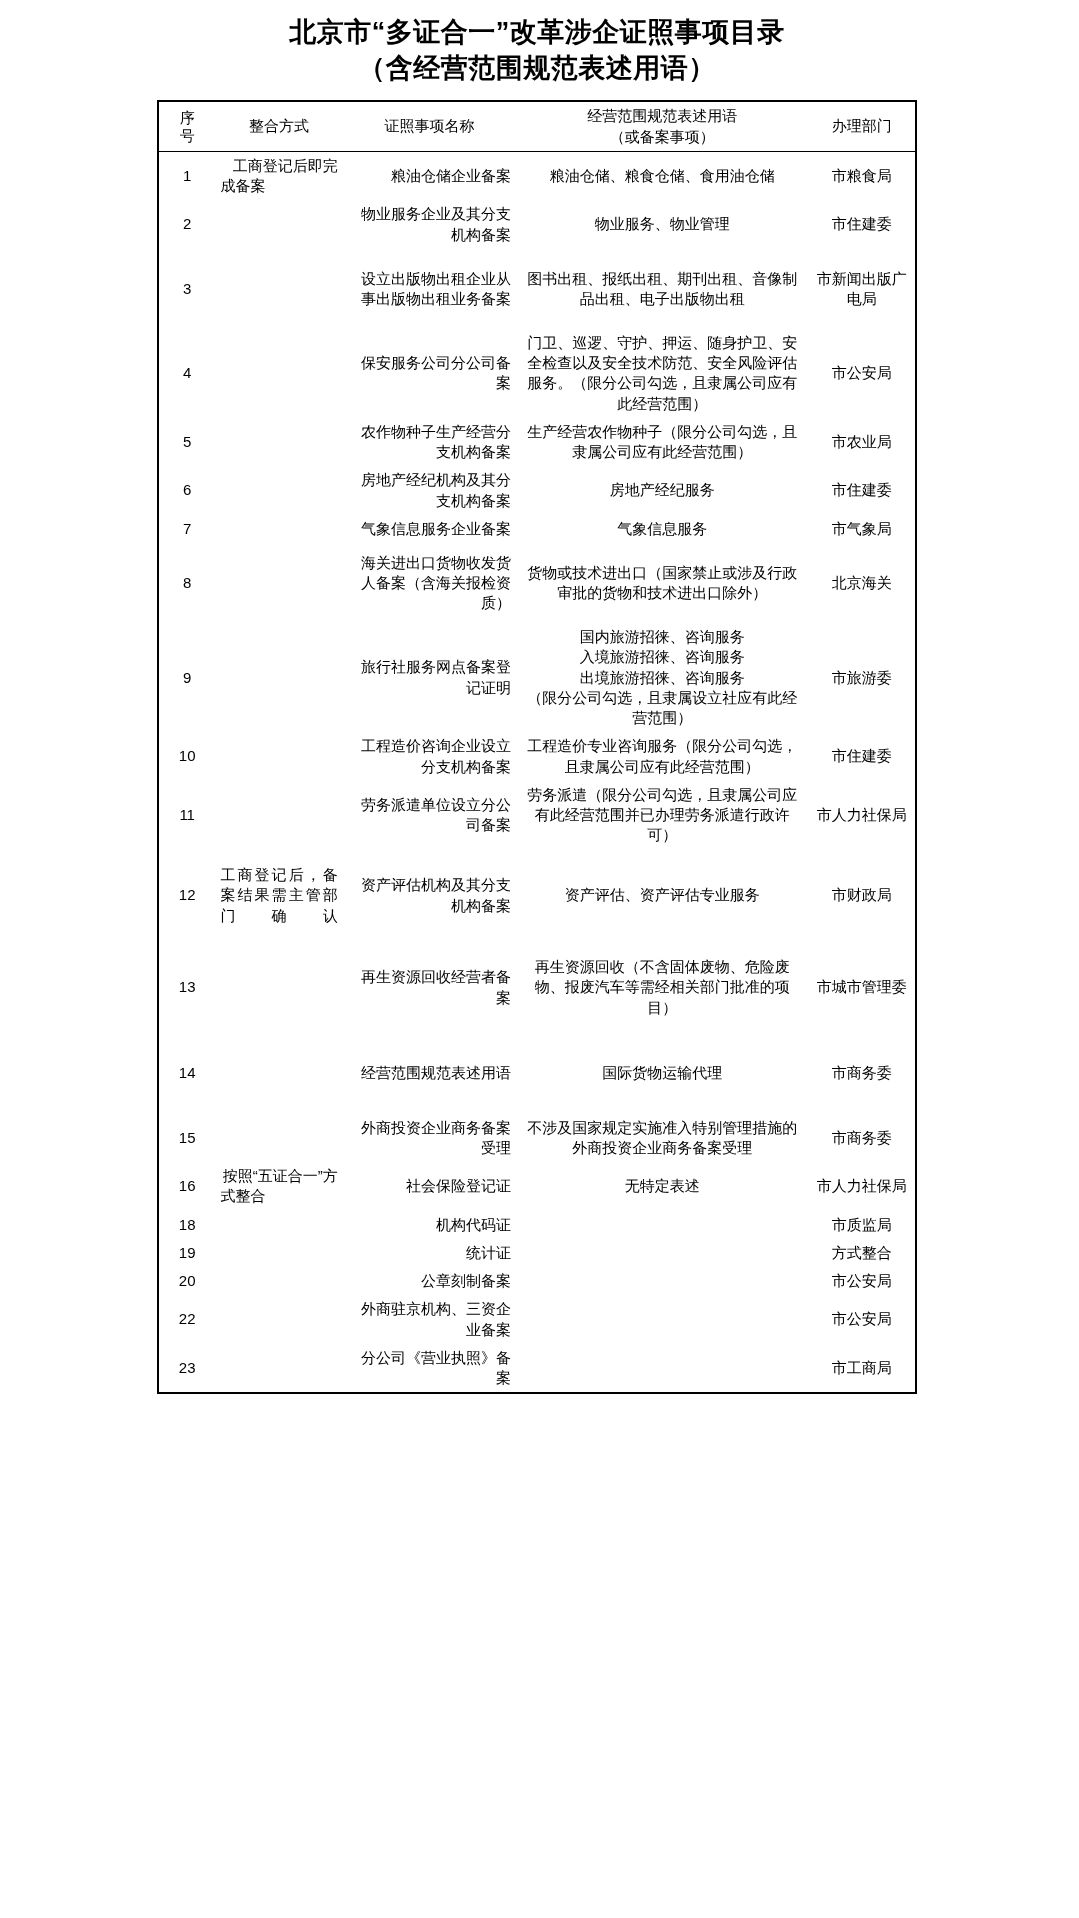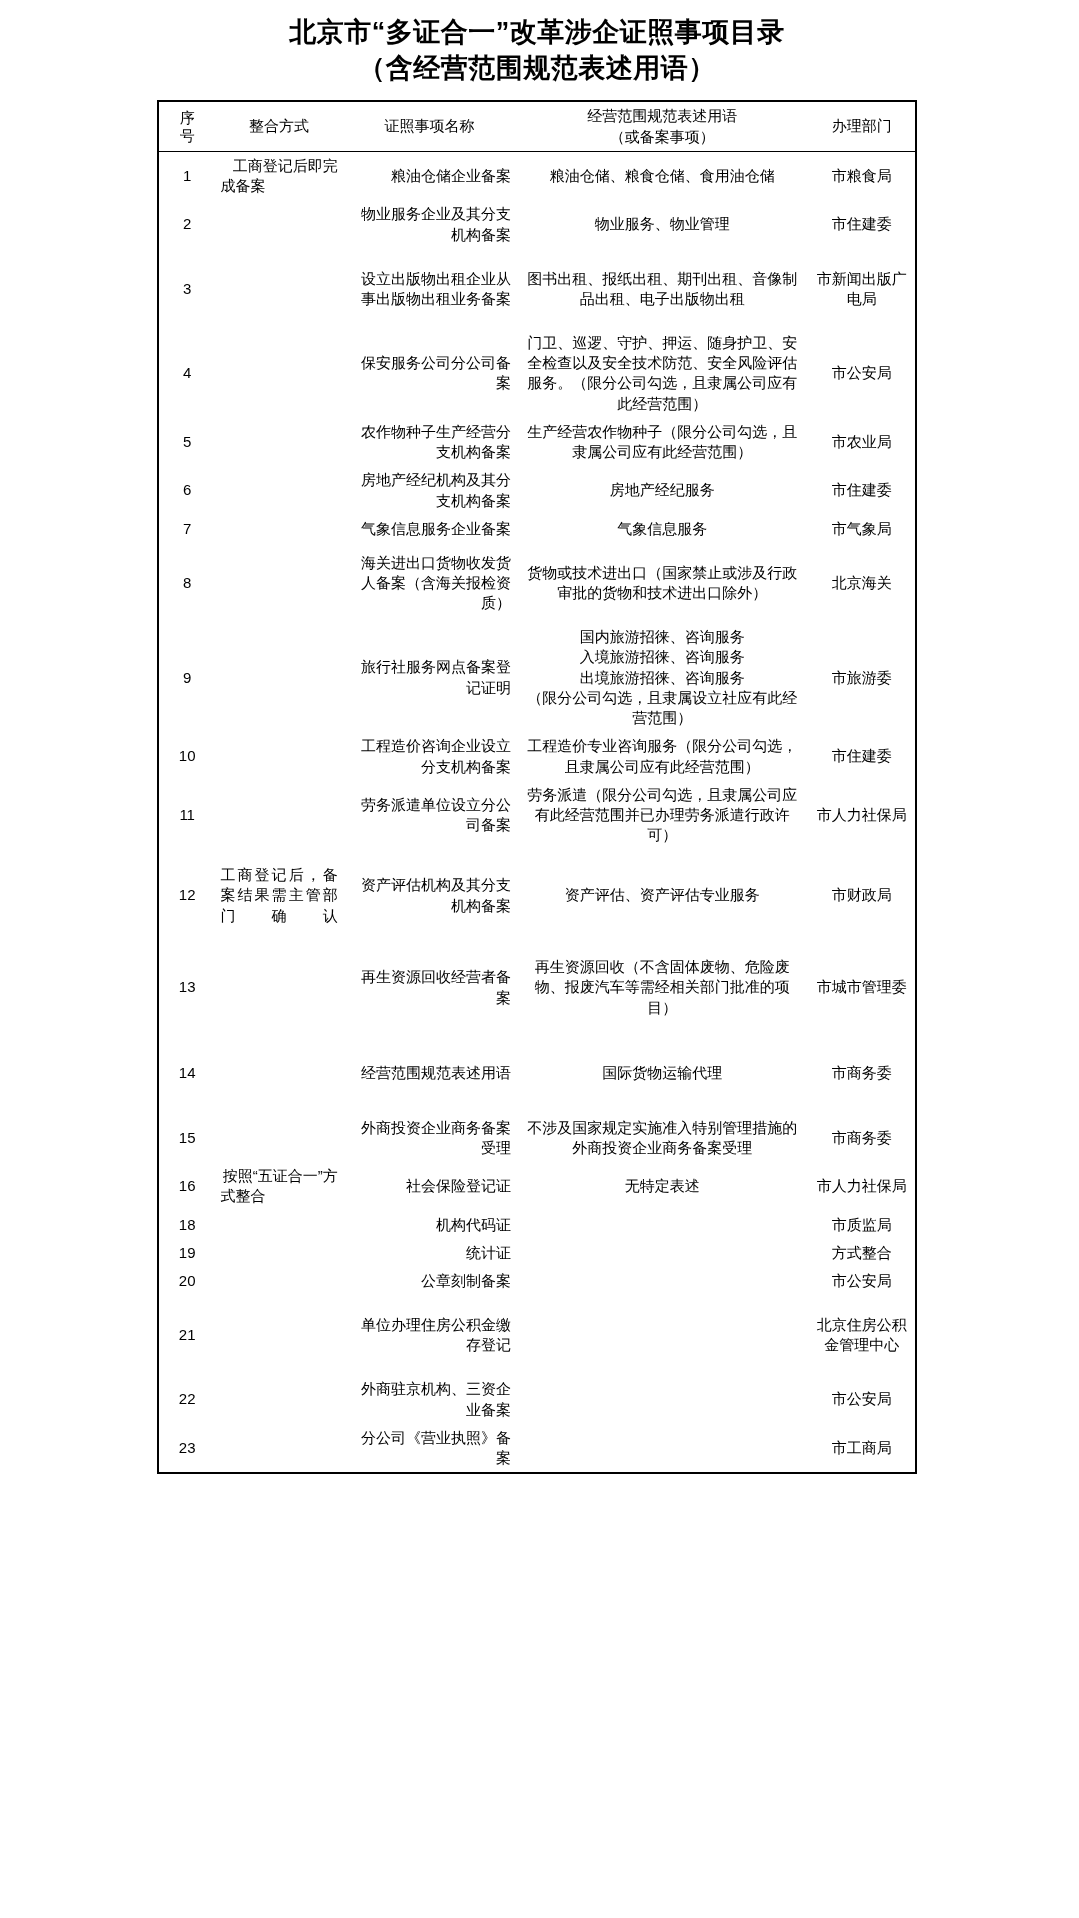--- a/index.html
+++ b/index.html
@@ -266,27 +266,20 @@
             <td class="c-scope cell-multiline"></td>
             <td class="c-dept vsep">方式整合</td>
           </tr>
           <tr>
             <td class="c-seq">20</td>
             <td class="c-mode plain"></td>
             <td class="c-item">公章刻制备案</td>
             <td class="c-scope cell-multiline"></td>
             <td class="c-dept vsep">市公安局</td>
           </tr>
-          <tr class="tall-3">
-            <td class="c-seq">21</td>
-            <td class="c-mode plain"></td>
-            <td class="c-item">单位办理住房公积金缴存登记</td>
-            <td class="c-scope cell-multiline"></td>
-            <td class="c-dept vsep">北京住房公积金管理中心</td>
-          </tr>
           <tr>
             <td class="c-seq">22</td>
             <td class="c-mode plain"></td>
             <td class="c-item">外商驻京机构、三资企业备案</td>
             <td class="c-scope cell-multiline"></td>
             <td class="c-dept vsep">市公安局</td>
           </tr>
           <tr>
             <td class="c-seq">23</td>
             <td class="c-mode plain"></td>

